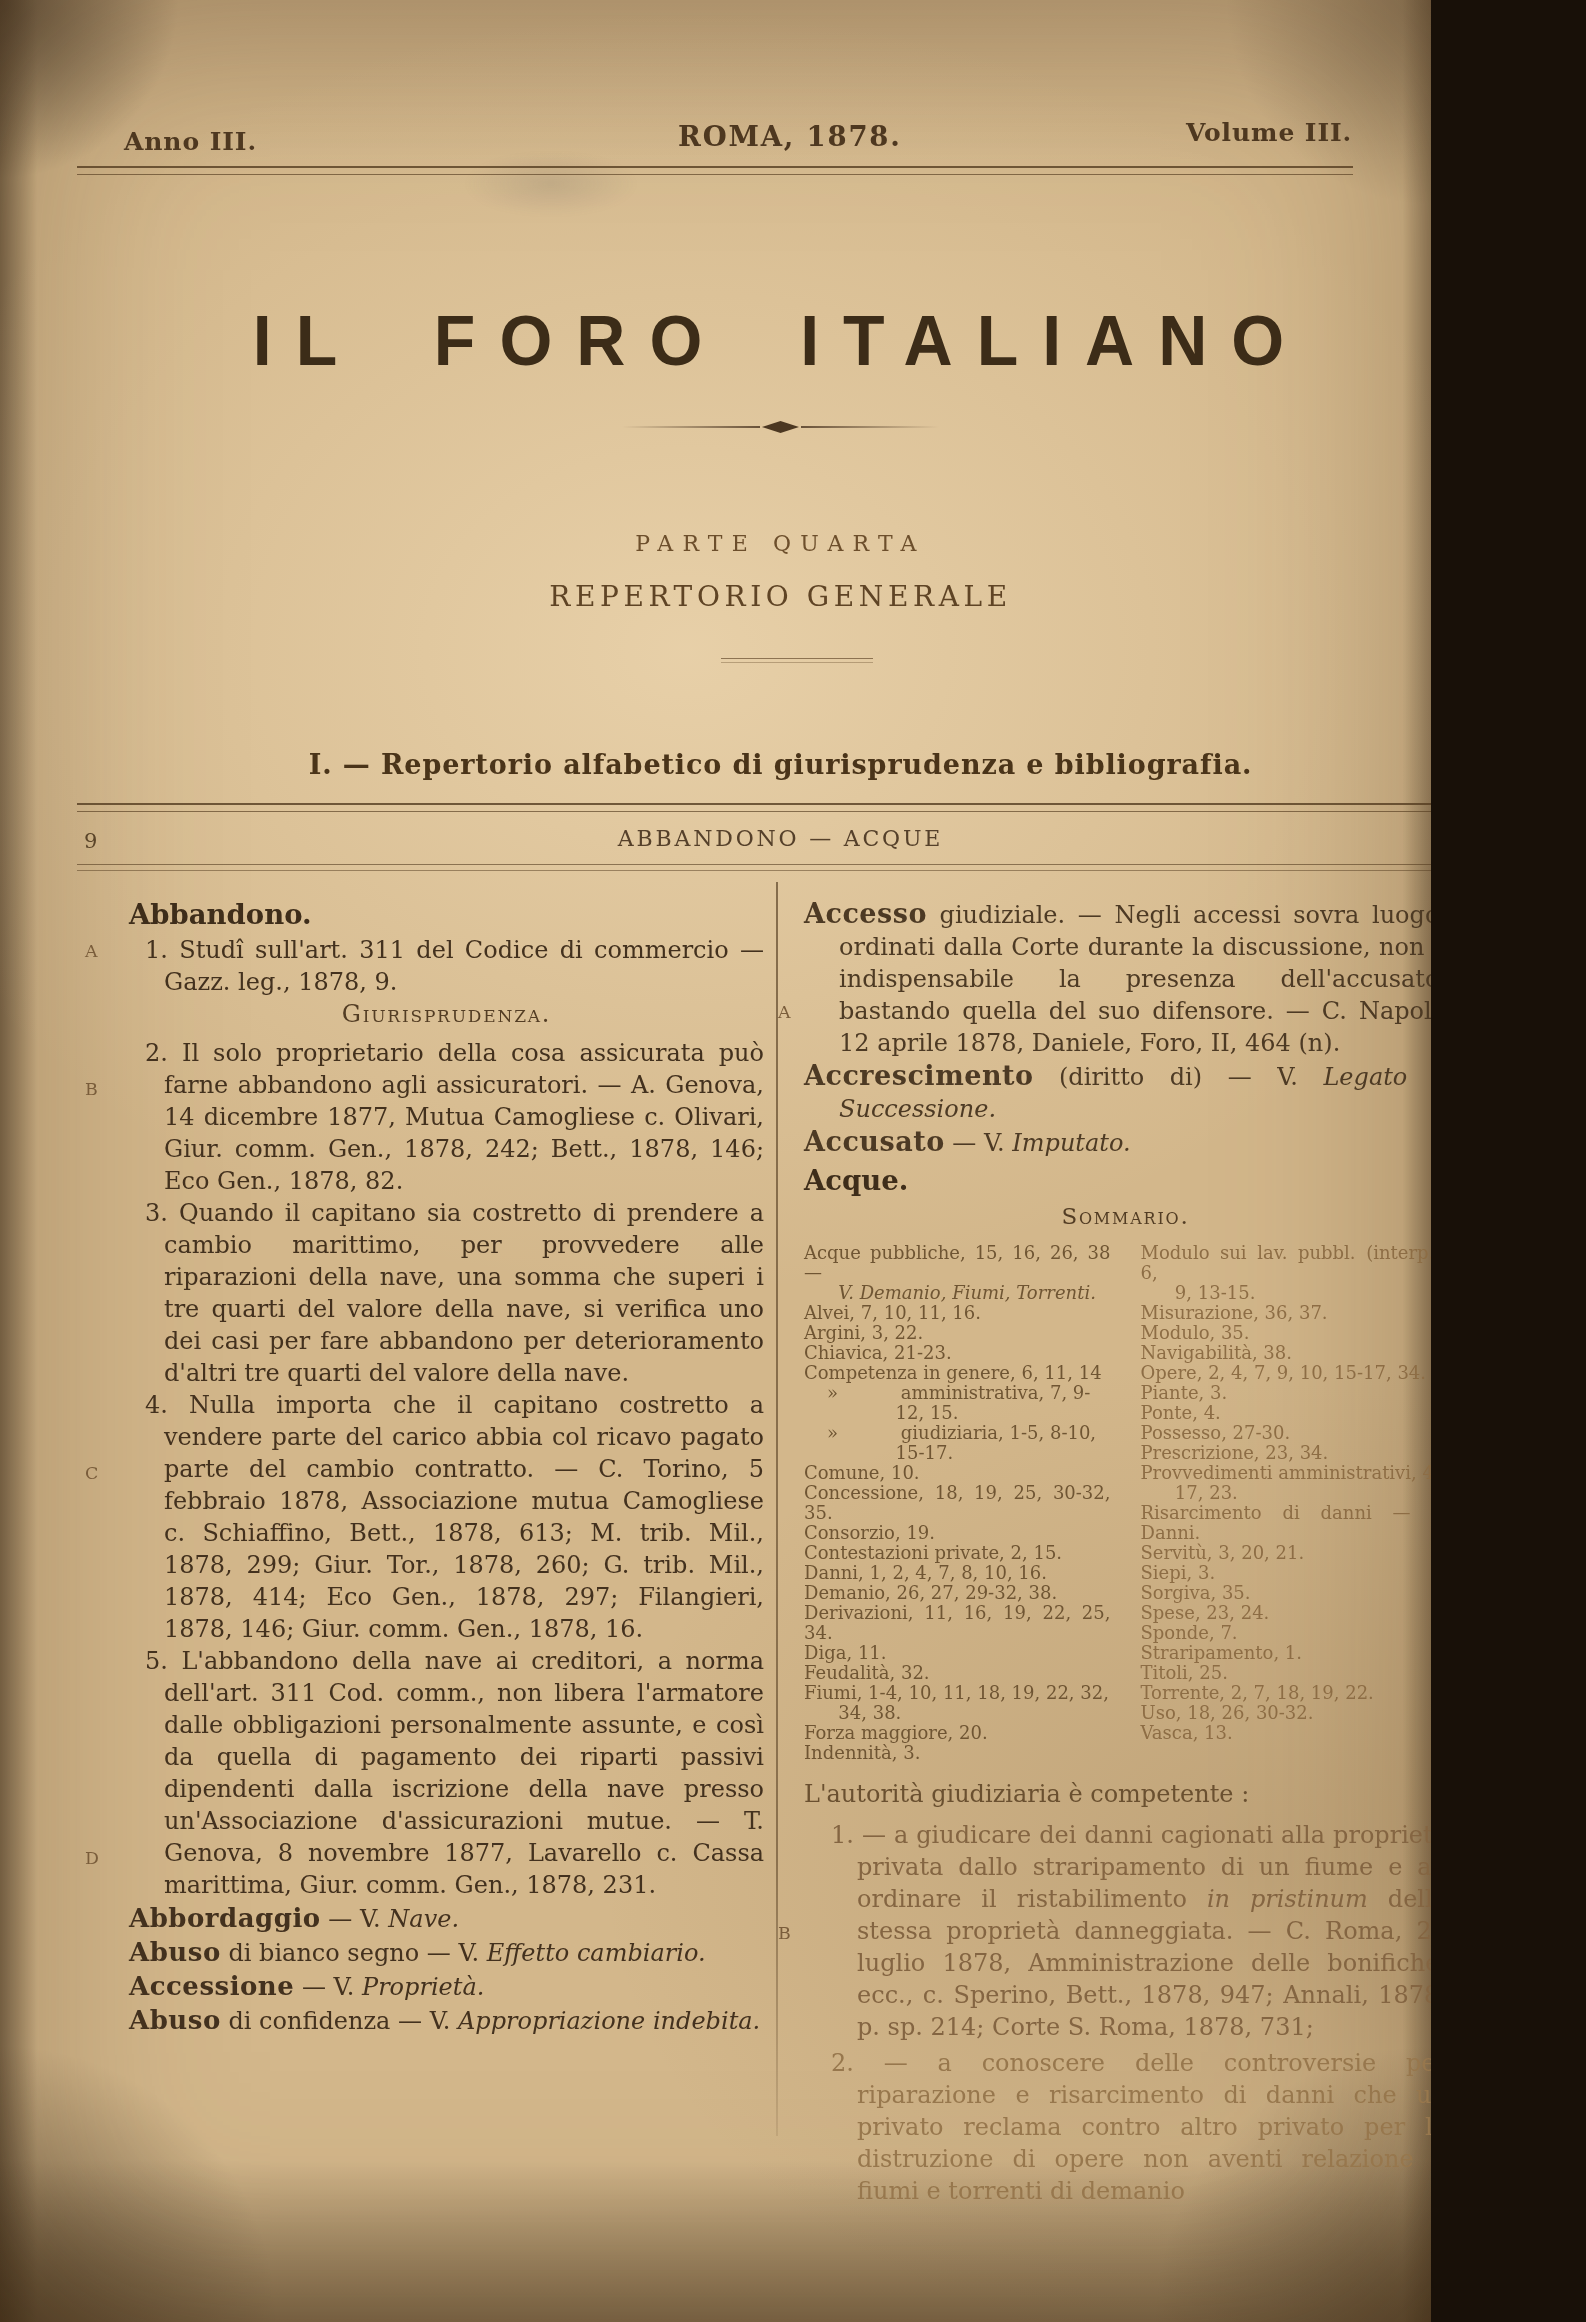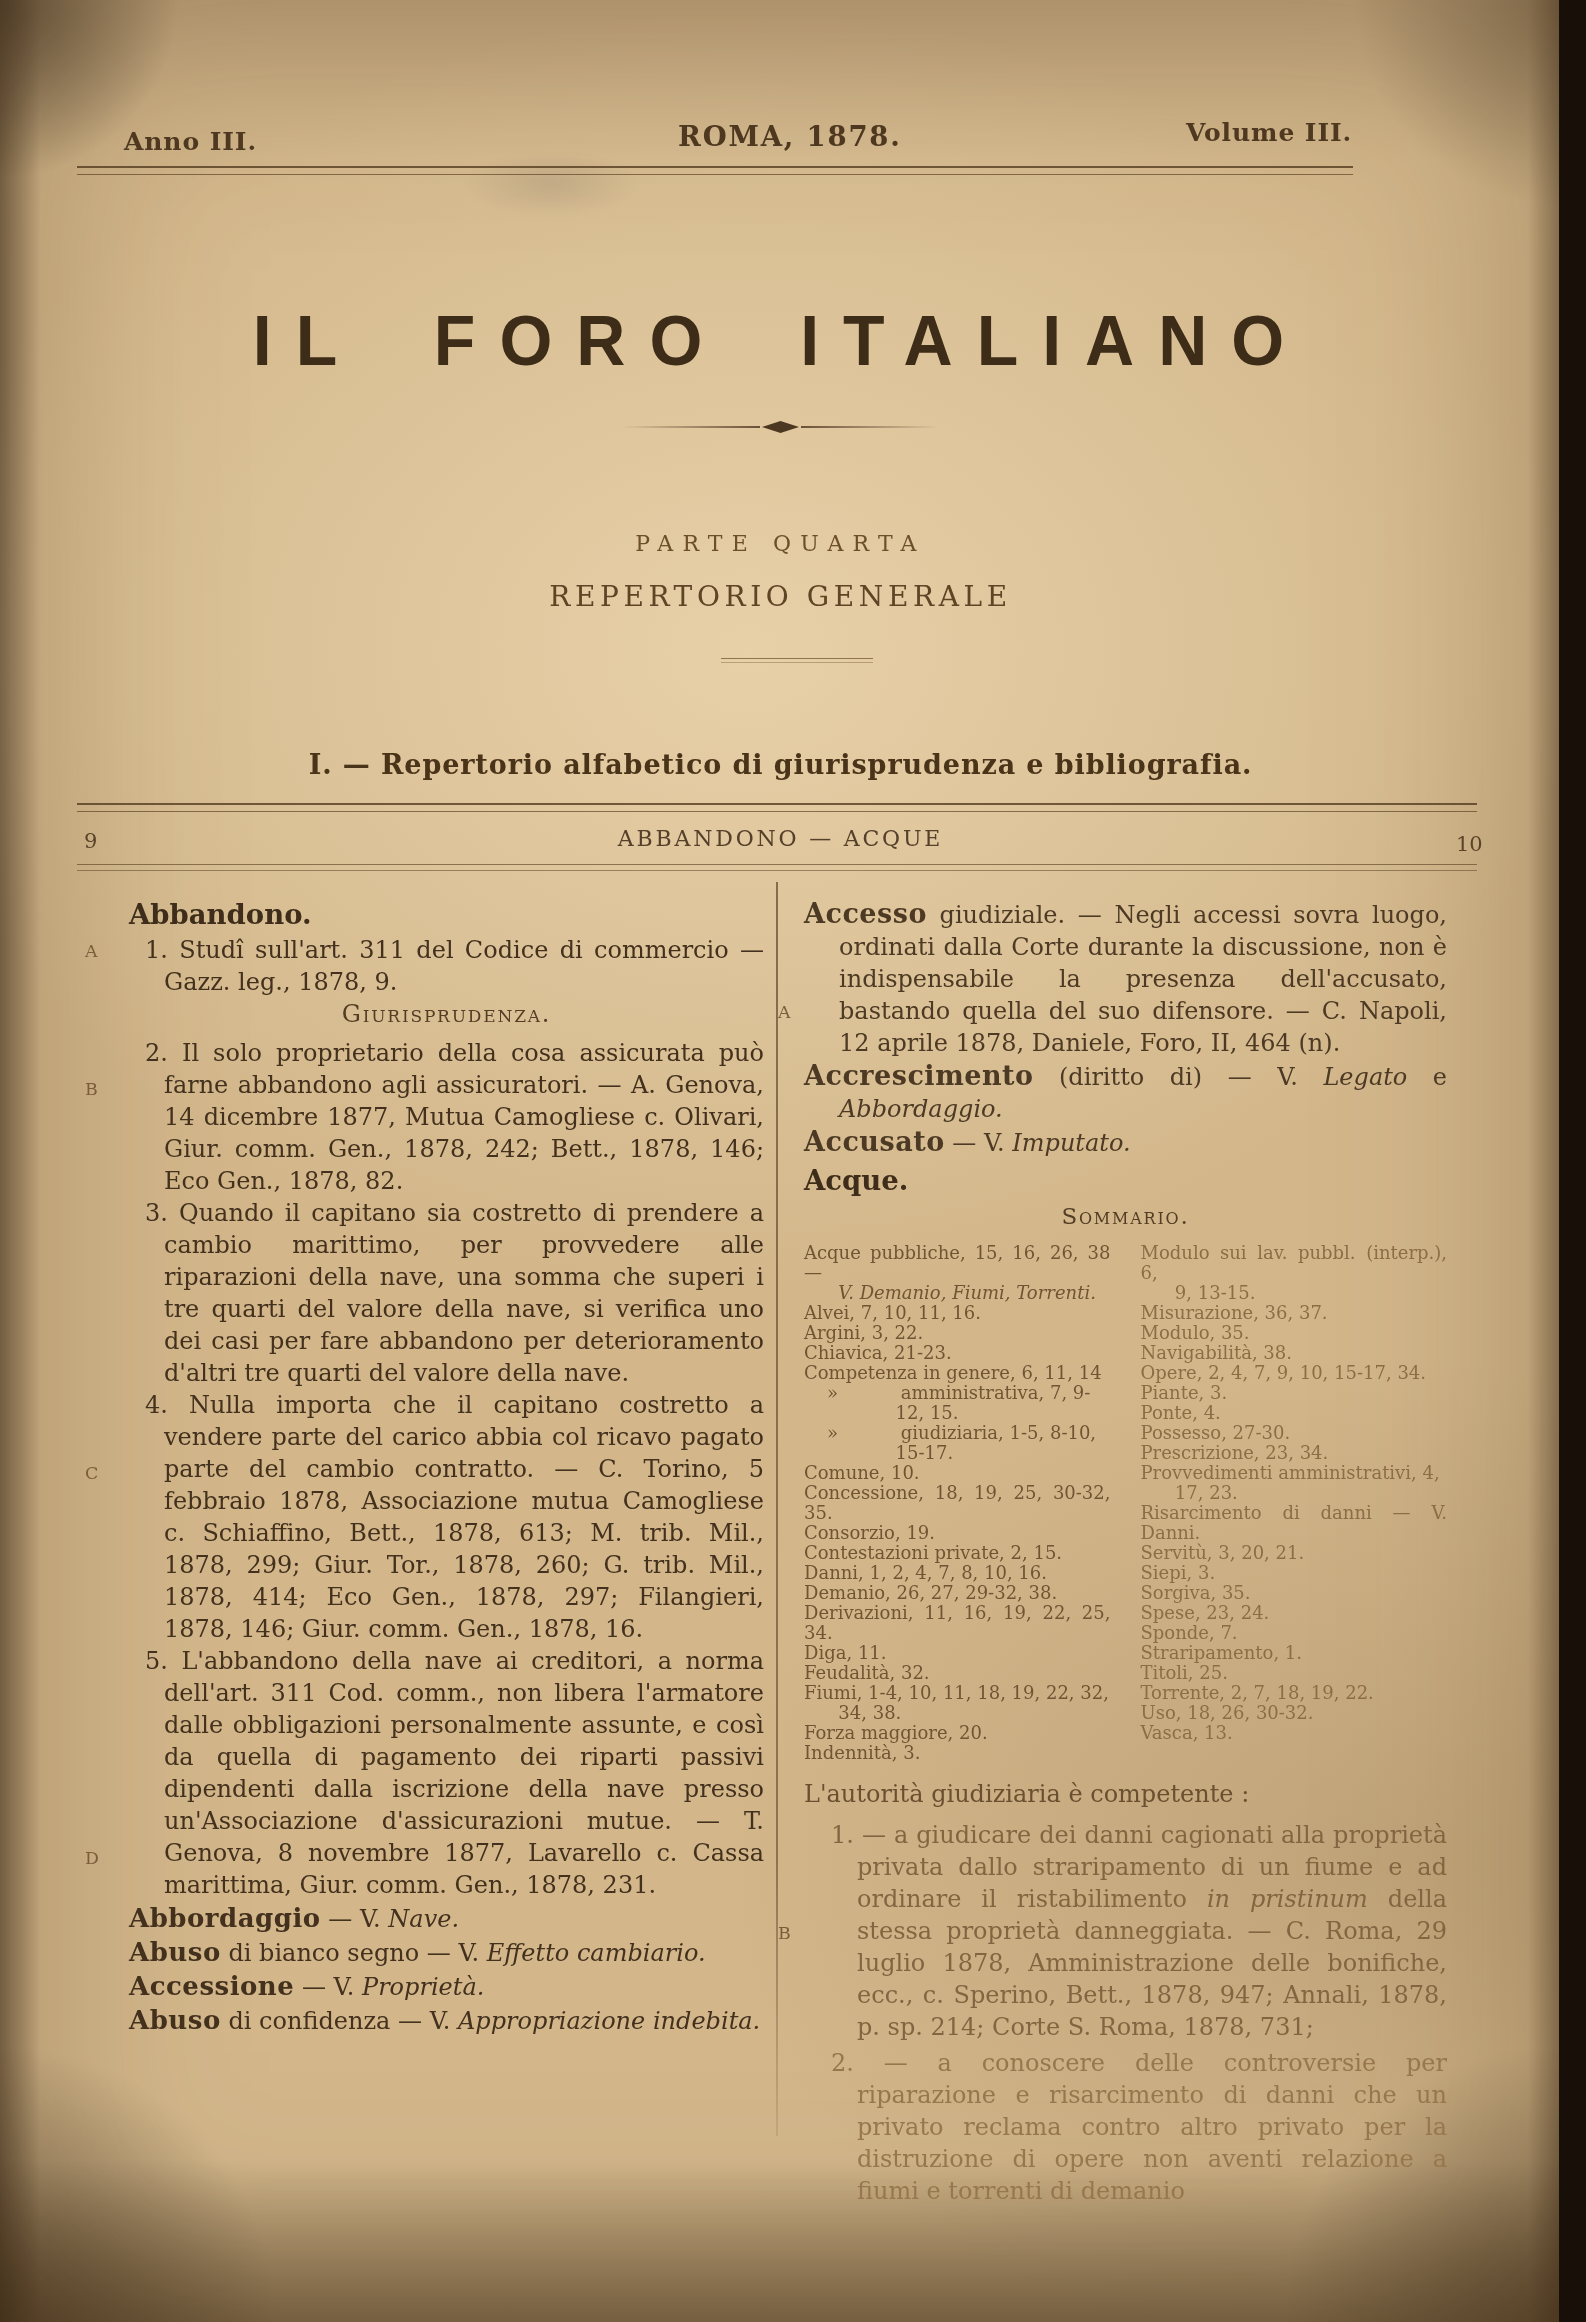--- a/index.html
+++ b/index.html
@@ -1,17 +1,17 @@
 <!DOCTYPE html>
 <html style="font-size:14.7px"><head>
 <meta charset="utf-8">
 <style>
   html,body{margin:0;padding:0;background:#181008;}
   #page{
-    position:relative;width:1559px;height:2322px;overflow:hidden;
+    position:relative;width:1431px;height:2322px;overflow:hidden;
     font-family:"DejaVu Serif","Liberation Serif",serif;color:#43311e;
     background-color:#d3b78b;
     background-image:
       radial-gradient(ellipse 1194px 918px at 48% 28%, rgba(248,228,192,.55), rgba(248,228,192,0) 70%),
       linear-gradient(180deg, rgba(140,112,86,.20), rgba(140,112,86,0) 7%),
       linear-gradient(0deg, rgba(55,38,18,.55), rgba(55,38,18,0) 7%),
       linear-gradient(90deg, rgba(35,22,10,.50), rgba(35,22,10,0) 2.6%),
       linear-gradient(270deg, rgba(40,26,12,.38), rgba(40,26,12,0) 2%),
       radial-gradient(circle 395px at 0% 100%, rgba(25,15,6,.55), transparent 70%),
       radial-gradient(circle 395px at 100% 100%, rgba(25,15,6,.48), transparent 70%),
@@ -150,21 +150,21 @@
   </div>
 
   <div class="abs col accesso-col" style="left:804px;top:898px;width:643px;">
 
     <div class="xref" style="margin-top:0;">
       <span class="marginL" style="left:-26px;top:98px;">A</span>
       <span class="term" style="font-size:27px;">Accesso</span><span> giudiziale. — Negli accessi sovra luogo, ordinati dalla Corte durante la discussione, non è indispensabile la presenza dell'accusato, bastando quella del suo difensore. — C. Napoli, 12 aprile 1878, Daniele, Foro, II, 464 (n).</span>
     </div>
 
     <div class="xref">
-      <span class="term" style="font-size:27px;">Accrescimento</span><span> (diritto di) — V. </span><span class="it">Legato</span><span> e </span><span class="it">Abbordaggio.</span>
+      <span class="term" style="font-size:27px;">Accrescimento</span><span> (diritto di) — V. </span><span class="it">Legato</span><span> e </span><span class="it">Successione.</span>
     </div>
 
     <div class="xref">
       <span class="term" style="font-size:27px;">Accusato</span><span> — V. </span><span class="it">Imputato.</span>
     </div>
 
     <div class="entry-head" style="margin-top:5.5px;">Acque.</div>
 
     <div class="subhead" style="margin:3.7px 0 5.5px 0;font-size:23px;">Sommario.</div>
 

